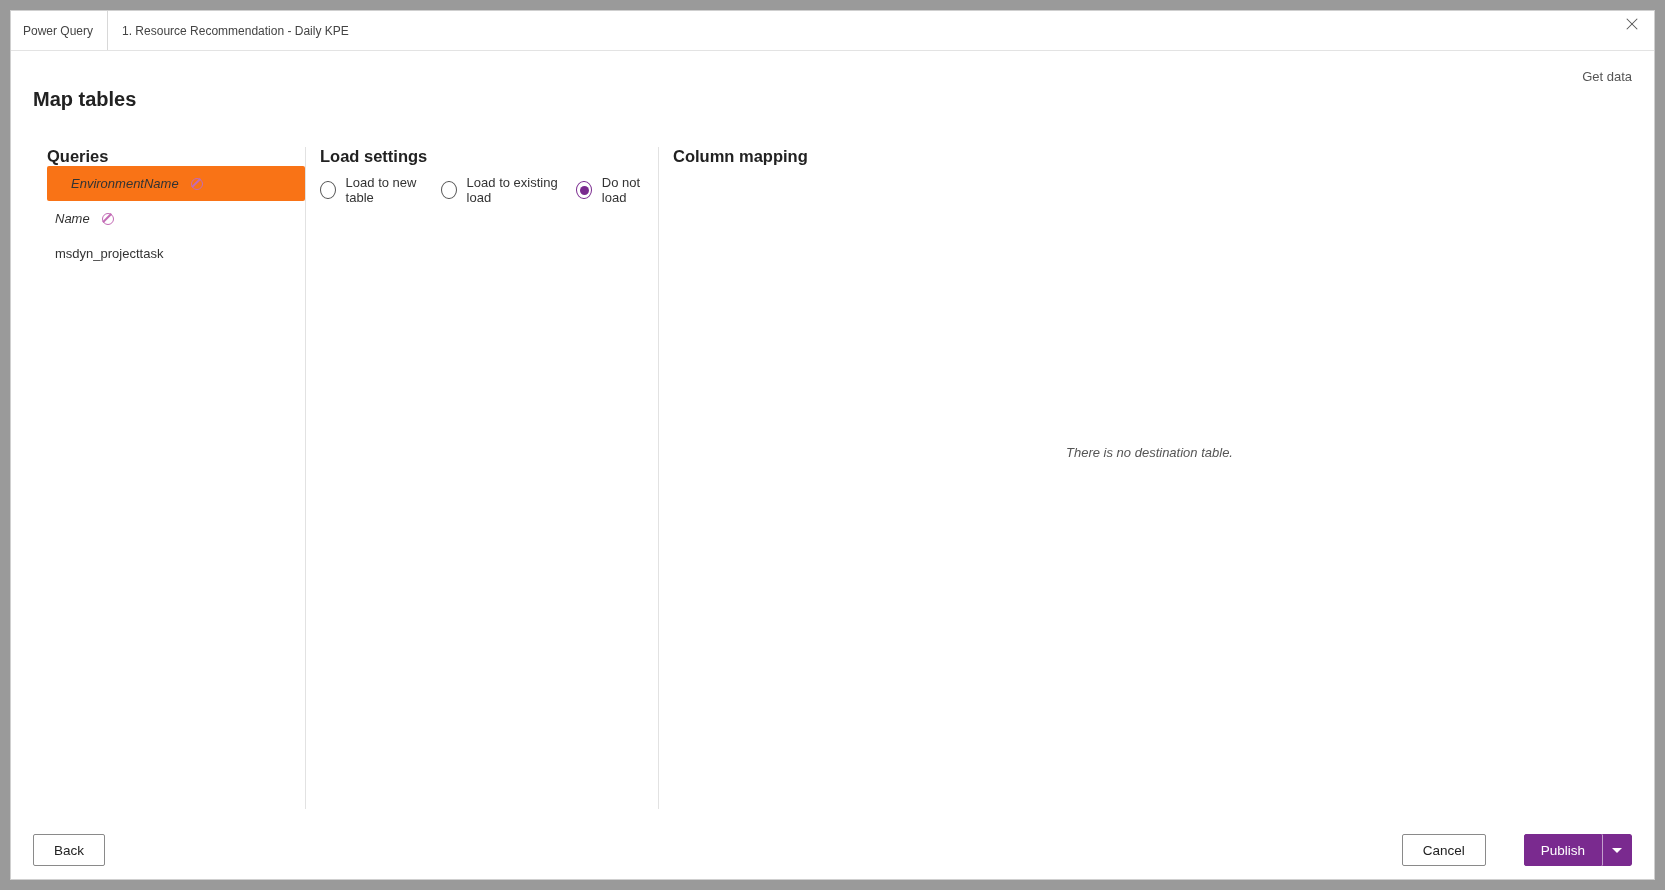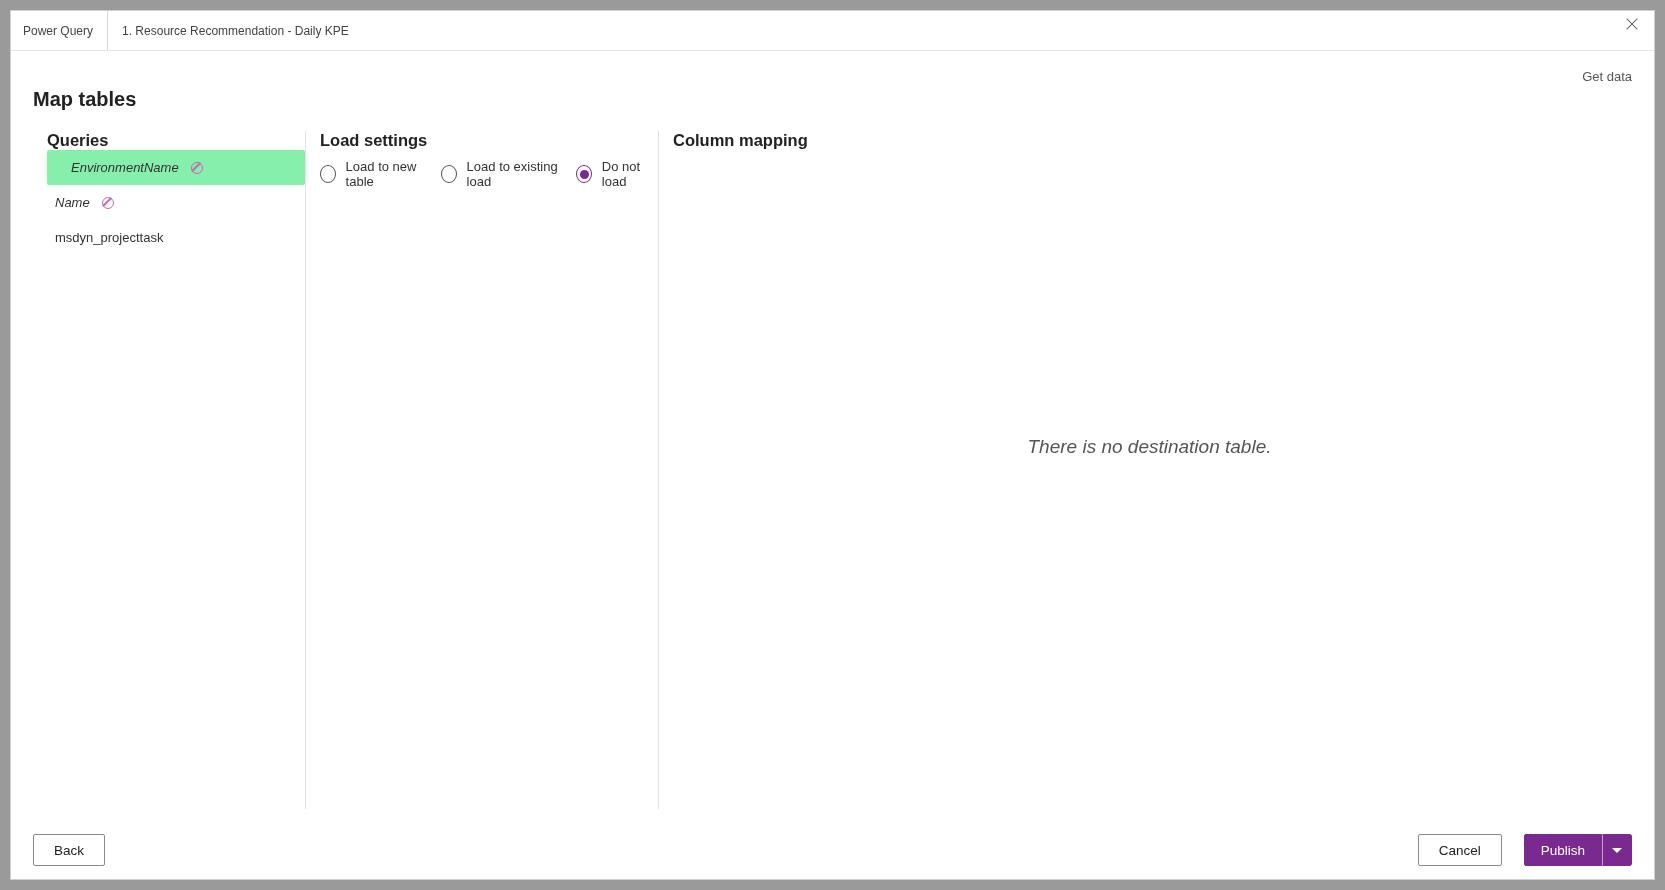--- a/index.html
+++ b/index.html
@@ -70,21 +70,21 @@
     .breadcrumb {
       font-size: 13px;
       color: #555;
       margin-bottom: 4px;
       text-align: right;
     }
     .page-title {
       font-size: 20px;
       font-weight: 600;
       color: #222;
-      margin-bottom: 20px;
+      margin-bottom: 36px;
     }
     .columns-wrapper {
       flex: 1;
       display: flex;
       padding-left: 14px;
       padding-bottom: 12px;
       overflow: hidden;
     }
     .col {
       display: flex;
@@ -118,21 +118,21 @@
       display: flex;
       align-items: center;
       height: 35px;
       padding-left: 8px;
       font-size: 13px;
       color: #333;
       cursor: pointer;
       border-radius: 2px;
     }
     .query-item.selected {
-      background: #86efac;
+      background: #f97316;
       padding-left: 24px;
     }
     .query-item .italic {
       font-style: italic;
     }
     .do-not-load-icon {
       display: inline-block;
       width: 12px;
       height: 12px;
       border: 1.5px solid #c36bb5;
@@ -183,21 +183,21 @@
       border-radius: 50%;
       background: #7a2a8f;
     }
     
     .empty-msg {
       position: absolute;
       top: 45%;
       left: 8px;
       right: 0;
       text-align: center;
-      font-size: 19px;
+      font-size: 13px;
       font-style: italic;
       color: #555;
     }
     
     .footer {
       height: 58px;
       border-top: none;
       display: flex;
       align-items: center;
       padding: 0 22px;
@@ -209,21 +209,21 @@
       padding: 0 20px;
       font-size: 13.5px;
       color: #222;
       border-radius: 2px;
       cursor: pointer;
       display: flex;
       align-items: center;
       font-family: inherit;
     }
     .footer .spacer { flex: 1; }
-    .btn.cancel { margin-right: 0; }
+    .btn.cancel { margin-right: 16px; }
     .publish-group {
       display: flex;
       height: 32px;
       border-radius: 2px;
       overflow: hidden;
       padding-left: 22px;
     }
     .btn.primary {
       background: #7a2a8f;
       border: 1px solid #7a2a8f;

